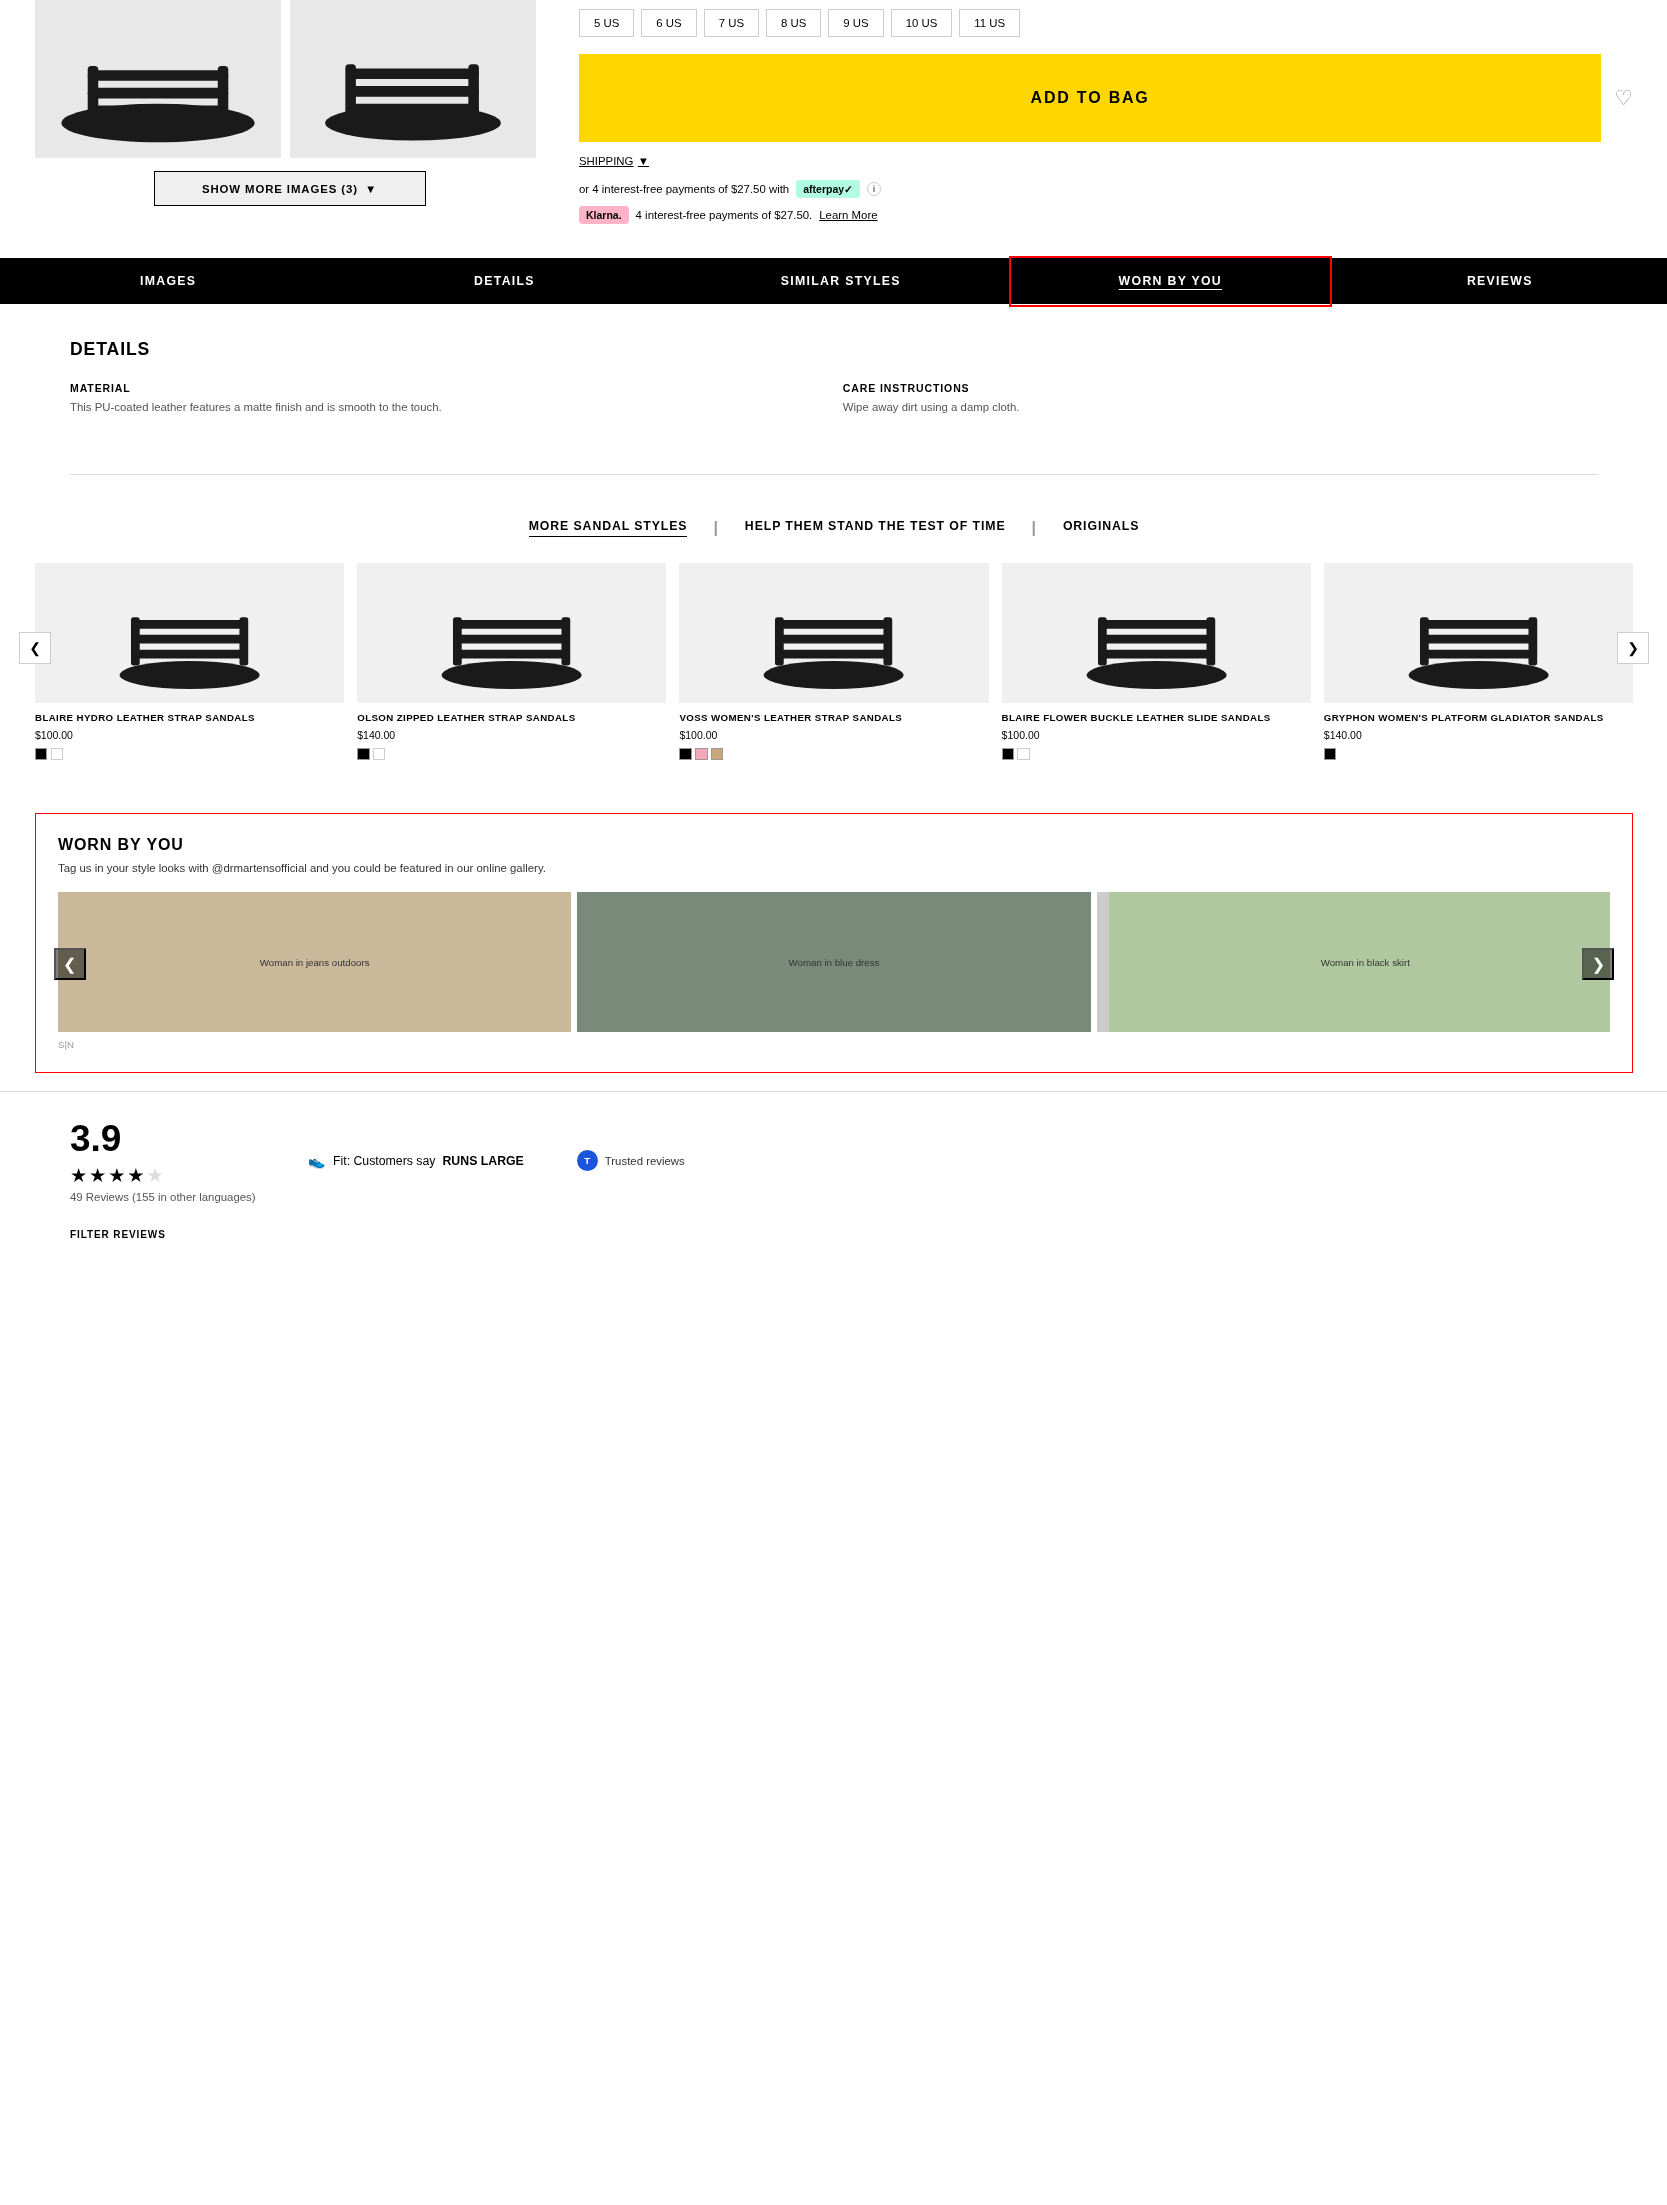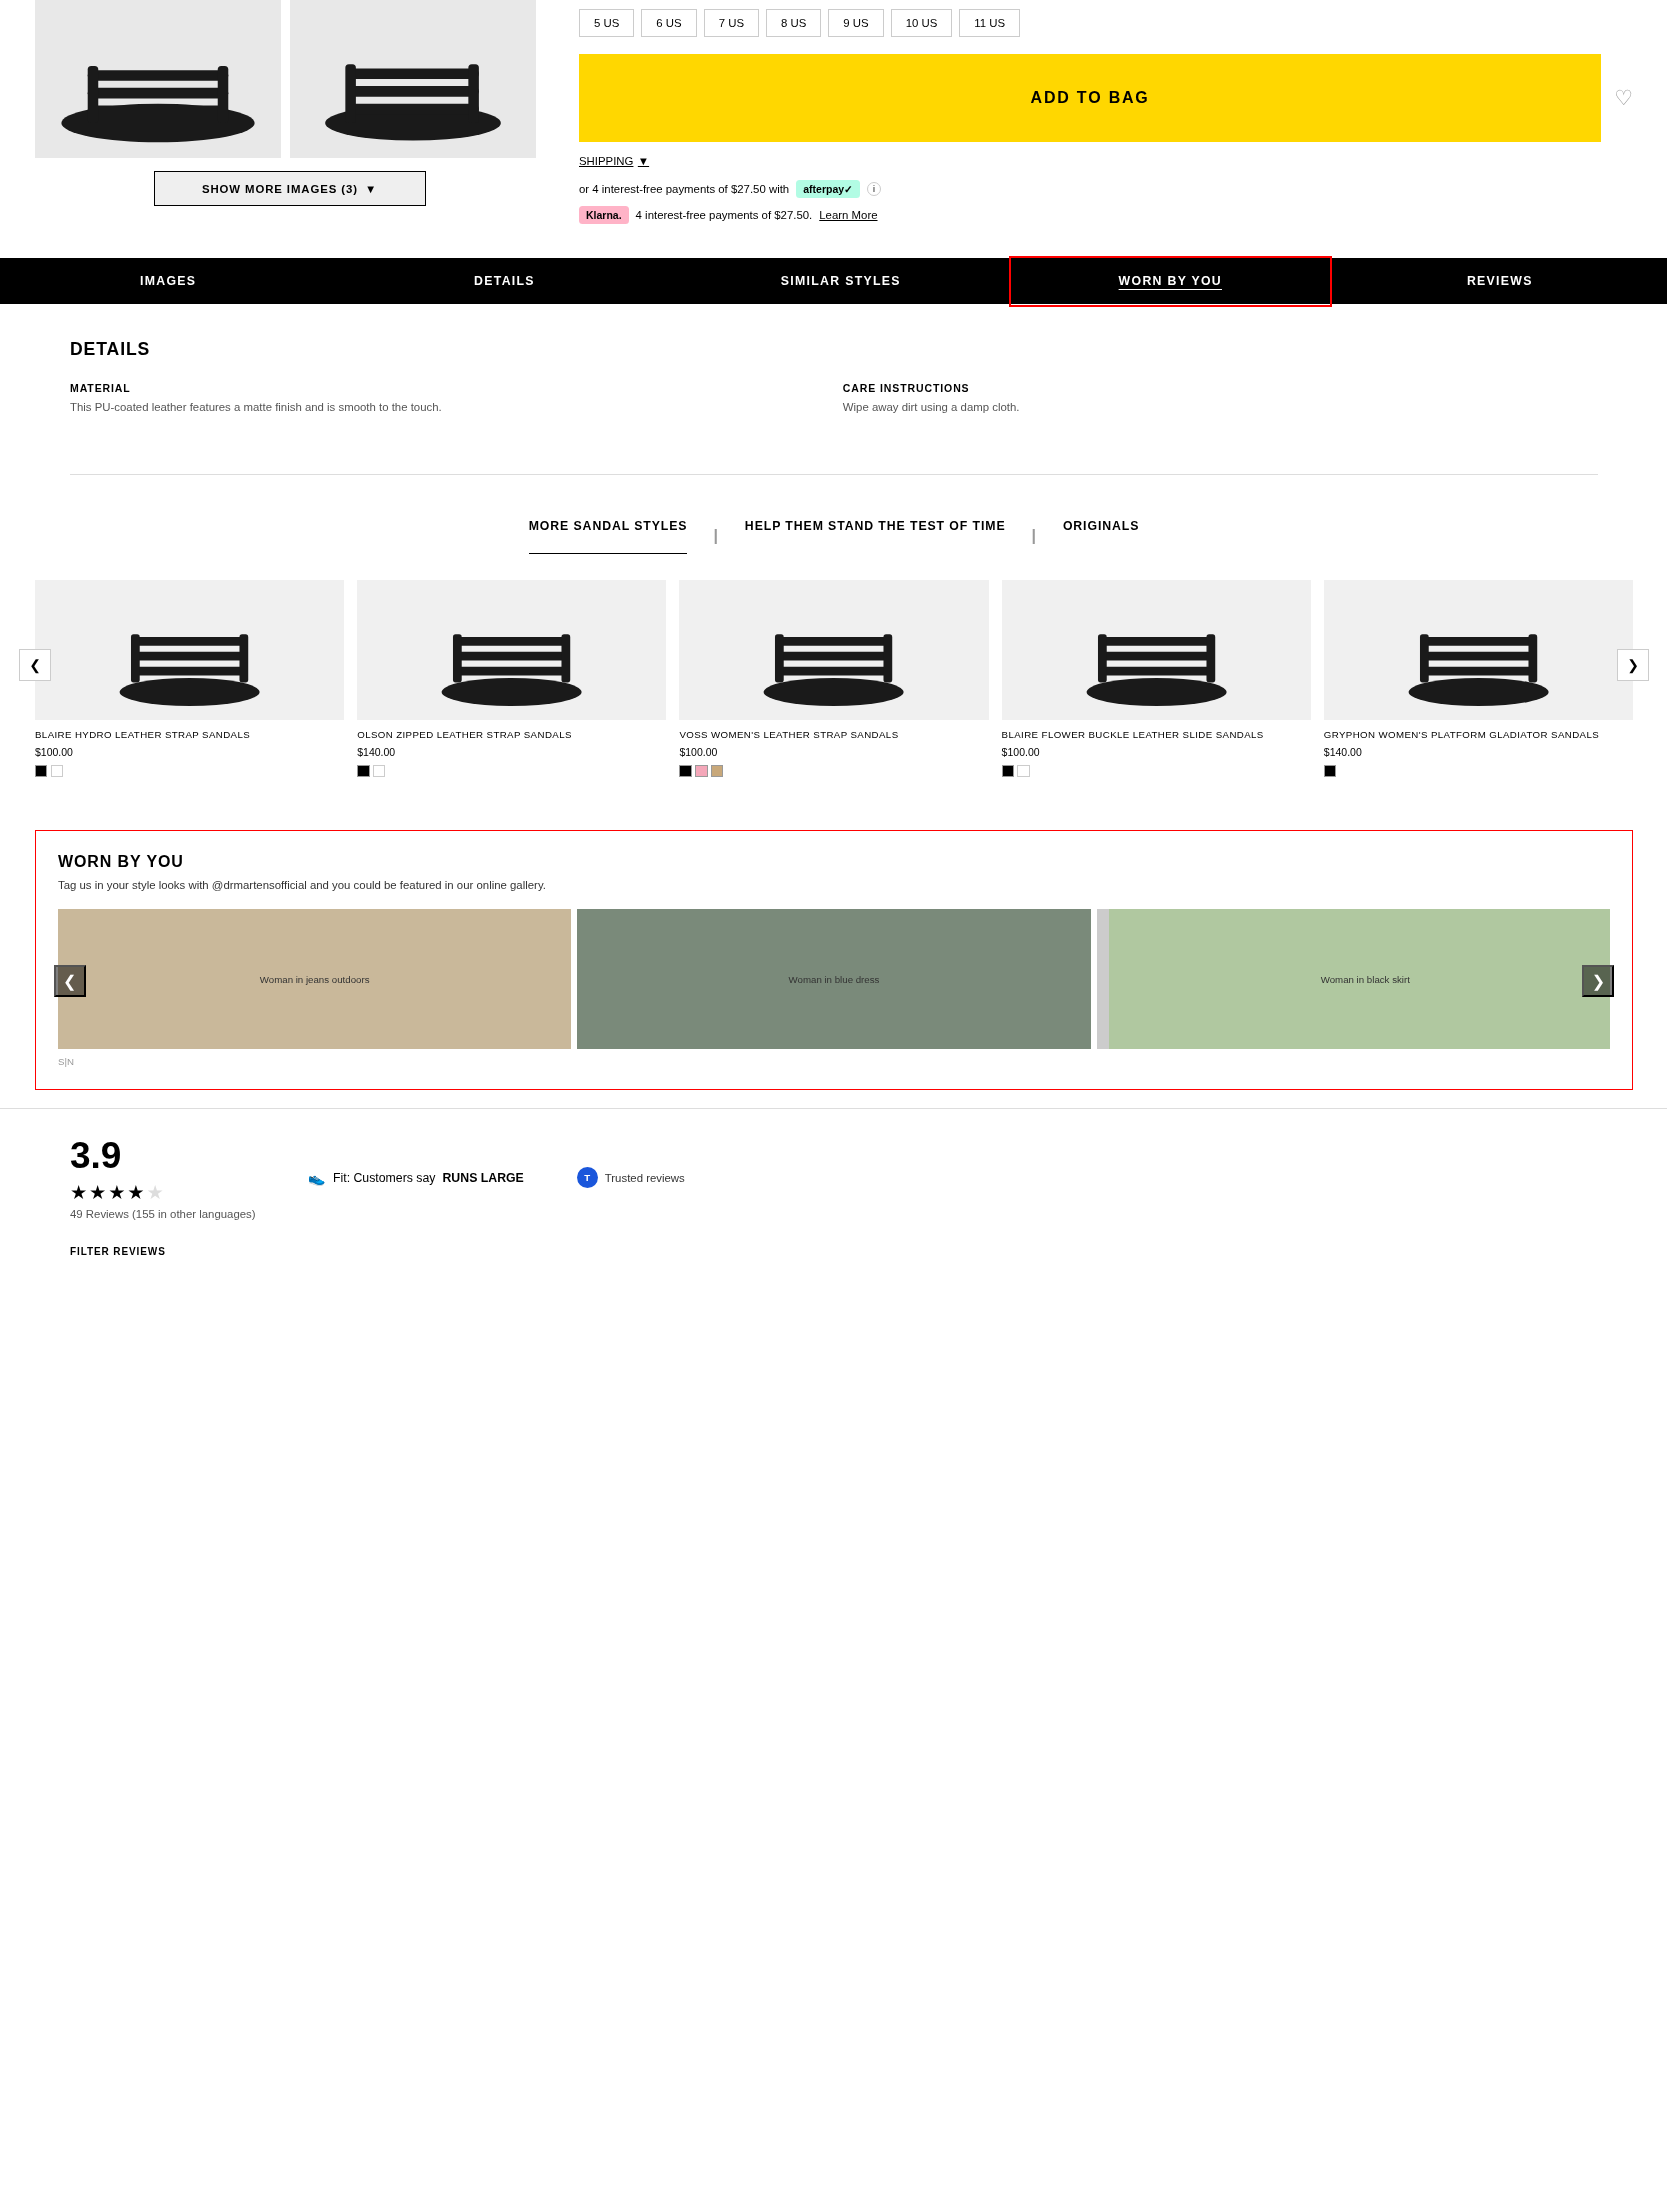--- a/index.html
+++ b/index.html
@@ -178,21 +178,21 @@
       align-items: center;
       justify-content: center;
       gap: 26px;
       margin-bottom: 26px;
       font-size: 12.3px;
       font-weight: bold;
       letter-spacing: 0.9px;
     }
     .carousel-tab {
       cursor: pointer;
-      padding-bottom: 20px;
+      padding-bottom: 3px;
     }
     .carousel-tab.active {
       border-bottom: 1.8px solid #000;
     }
     .carousel-divider {
       color: #999;
       font-size: 16px;
     }
     .product-cards {
       display: flex;
@@ -229,21 +229,21 @@
       justify-content: center;
       margin-bottom: 8.8px;
       overflow: hidden;
     }
     .product-card-img svg {
       width: 100%;
       height: 100%;
     }
     .card-title {
       font-size: 9.7px;
-      font-weight: normal;
+      font-weight: bold;
       letter-spacing: 0.4px;
       margin-bottom: 4.4px;
       line-height: 1.3;
     }
     .card-price {
       font-size: 10.5px;
       margin-bottom: 7px;
     }
     .color-swatches {
       display: flex;

